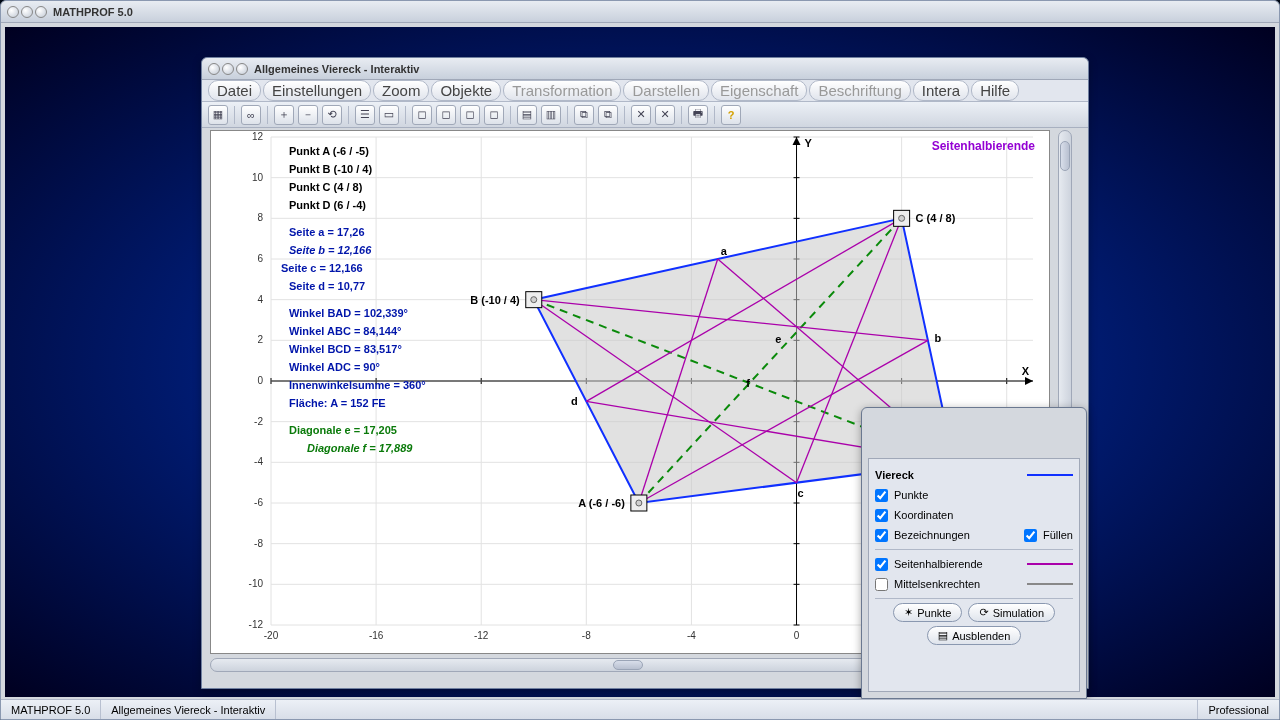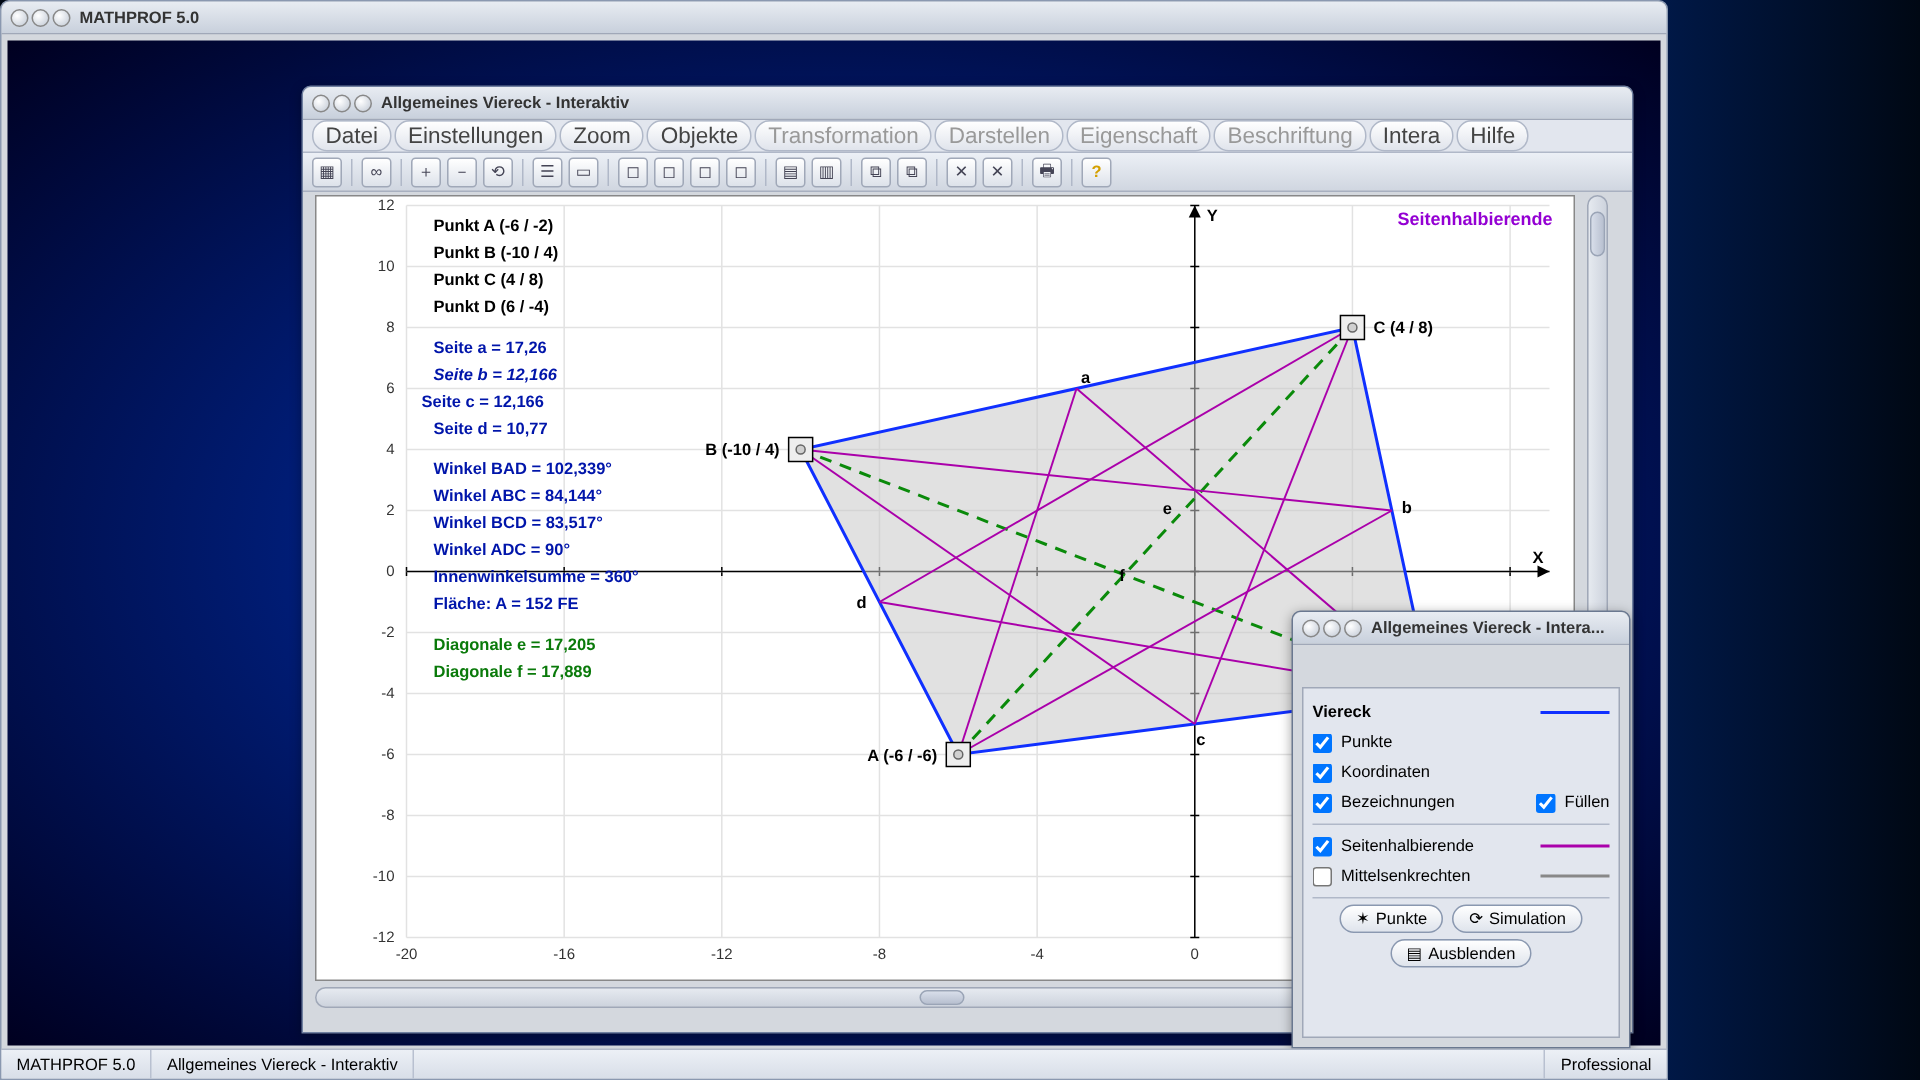--- a/index.html
+++ b/index.html
@@ -1,18 +1,18 @@
 <!DOCTYPE html>
 <html><head>
 <meta charset="utf-8">
 <style>
   * { box-sizing: border-box; margin: 0; padding: 0; font-family: Tahoma, Arial, sans-serif; }
   html, body { width: 1280px; height: 720px; overflow: hidden; }
   body { background: linear-gradient(90deg, #000814 0%, #001a4d 15%, #0033aa 30%, #0055ff 50%, #0033aa 70%, #001a4d 85%, #000814 100%); }
-  .outer-window { position: absolute; left: 0; top: 0; width: 1112px; height: 720px; background: #d4d8de; border: 1px solid #8a98b0; border-radius: 6px 6px 0 0; }
+  .outer-window { position: absolute; left: 0; top: 0; width: 1280px; height: 720px; background: #d4d8de; border: 1px solid #8a98b0; border-radius: 6px 6px 0 0; }
   .titlebar { height: 22px; background: linear-gradient(#e8ecf2, #c8d0dc); border-bottom: 1px solid #a0a8b8; display: flex; align-items: center; padding-left: 6px; border-radius: 6px 6px 0 0; }
   .titlebar .tb-btns { display:flex; gap:2px; margin-right:6px;}
   .tb-btn { width:12px; height:12px; border-radius:50%; border:1px solid #888; background: radial-gradient(circle at 35% 35%, #fff, #c0c8d4); }
   .titlebar .tb-title { font-size: 11px; color: #333; font-weight: bold; }
   .outer-body { position: absolute; left: 4px; top: 26px; right: 4px; bottom: 22px; background: radial-gradient(ellipse at center, #1a5cff 0%, #002080 40%, #000020 100%); }
   .inner-window { position: absolute; left: 196px; top: 30px; width: 888px; height: 632px; background: #d4d8de; border: 1px solid #7080a0; border-radius: 6px 6px 0 0; box-shadow: 0 2px 8px rgba(0,0,0,0.3); }
   .inner-window .titlebar { border-radius: 6px 6px 0 0; }
   .menubar { height: 22px; background: #e2e6ee; border-bottom: 1px solid #b0b8c8; display: flex; align-items: center; padding: 0 6px; gap: 2px; }
   .menubar .mitem { font-size: 15px; padding: 1px 8px; border: 1px solid #b0b8c8; border-radius: 10px; background: linear-gradient(#fff,#e0e4ec); color: #444; cursor: default; }
   .menubar .mitem.dis { color: #999; }
@@ -214,56 +214,48 @@
             <text x="308.7586206896552" y="172.66666666666666" class="pt-label" text-anchor="end">B (-10 / 4)</text>
             <rect x="682.6206896551724" y="79.33333333333333" width="16" height="16" class="pt-marker" fill="#fff"></rect>
             <circle cx="690.6206896551724" cy="87.33333333333333" r="3" class="pt-handle"></circle>
             <text x="704.6206896551724" y="91.33333333333333" class="pt-label" text-anchor="start">C (4 / 8)</text>
             <rect x="735.1724137931035" y="323.3333333333333" width="16" height="16" class="pt-marker" fill="#fff"></rect>
             <circle cx="743.1724137931035" cy="331.3333333333333" r="3" class="pt-handle"></circle>
             <text x="757.1724137931035" y="335.3333333333333" class="pt-label" text-anchor="start">D (6 / -4)</text>
           </svg>
         <div class="plot-title">Seitenhalbierende</div>
         <div id="info-overlay">
-            <div class="info-text info-black" style="left: 78px; top: 14px;">Punkt A (-6 / -2)</div>
+            <div class="info-text info-black" style="left: 78px; top: 14px;">Punkt A (-6 / -5)</div>
             <div class="info-text info-black" style="left: 78px; top: 32px;">Punkt B (-10 / 4)</div>
             <div class="info-text info-black" style="left: 78px; top: 50px;">Punkt C (4 / 8)</div>
             <div class="info-text info-black" style="left: 78px; top: 68px;">Punkt D (6 / -4)</div>
             <div class="info-text info-blue" style="left: 78px; top: 95px;">Seite a = 17,26</div>
             <div class="info-text info-blue" style="left: 78px; top: 113px; font-style: italic;">Seite b = 12,166</div>
             <div class="info-text info-blue" style="left: 70px; top: 131px;">Seite c = 12,166</div>
             <div class="info-text info-blue" style="left: 78px; top: 149px;">Seite d = 10,77</div>
             <div class="info-text info-blue" style="left: 78px; top: 176px;">Winkel BAD = 102,339°</div>
             <div class="info-text info-blue" style="left: 78px; top: 194px;">Winkel ABC = 84,144°</div>
             <div class="info-text info-blue" style="left: 78px; top: 212px;">Winkel BCD = 83,517°</div>
             <div class="info-text info-blue" style="left: 78px; top: 230px;">Winkel ADC = 90°</div>
             <div class="info-text info-blue" style="left: 78px; top: 248px;">Innenwinkelsumme = 360°</div>
             <div class="info-text info-blue" style="left: 78px; top: 266px;">Fläche: A = 152 FE</div>
             <div class="info-text info-green" style="left: 78px; top: 293px;">Diagonale e = 17,205</div>
-            <div class="info-text info-green" style="left: 78px; top: 311px;">Diagonale f = 17,889</div>
+            <div class="info-text info-green" style="left: 96px; top: 311px; font-style: italic;">Diagonale f = 17,889</div>
           </div>
       </div>
 
       <div class="scroll-h">
           <div class="thumb"></div>
         </div>
       <div class="scroll-v">
           <div class="thumb"></div>
         </div>
     </div>
 
     <div class="panel-window">
-      <div class="titlebar">
-        <div class="tb-btns">
-          <div class="tb-btn"></div>
-          <div class="tb-btn"></div>
-          <div class="tb-btn"></div>
-        </div>
-        <div class="tb-title">Allgemeines Viereck - Intera...</div>
-      </div>
       <div class="panel-body">
         <div class="panel-row">
           <span class="lbl" style="font-weight:bold;">Viereck</span>
           <span class="sample" id="samp-viereck" style="border-top-style: solid; border-top-color: rgb(16, 48, 255);"></span>
         </div>
         <div class="panel-row">
           <input type="checkbox" id="cb-punkte" checked="" style="">
           <span class="lbl">Punkte</span>
         </div>
         <div class="panel-row">

